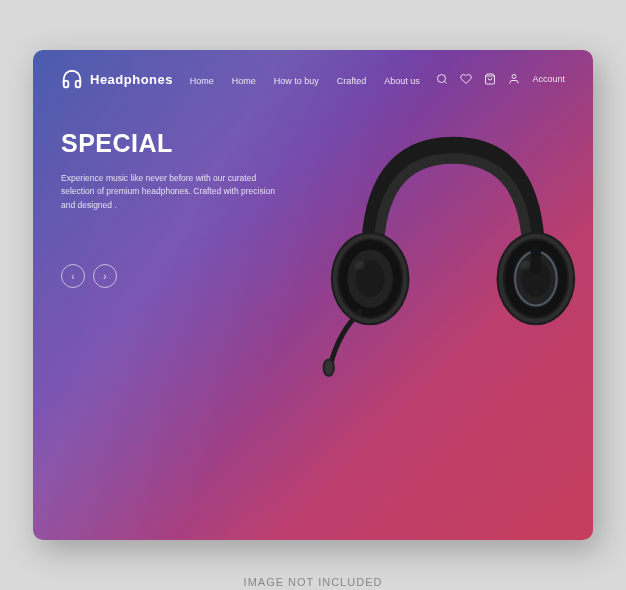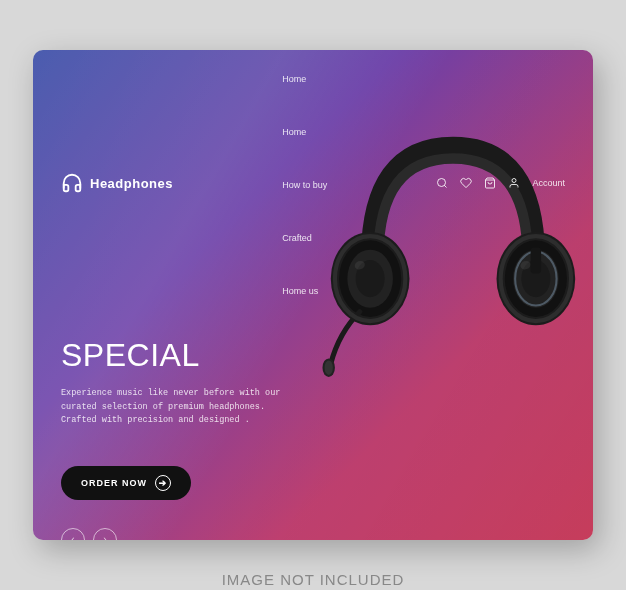--- a/index.html
+++ b/index.html
@@ -62,23 +62,22 @@
 
     .brand-name {
       font-size: 13px;
       font-weight: 700;
       color: #fff;
       letter-spacing: 0.5px;
     }
 
     .nav-links {
       display: flex;
-      gap: 35px;
+      gap: 18px;
       list-style: none;
-      flex-direction: column;
     }
 
     .nav-links li a {
       color: rgba(255,255,255,0.85);
       text-decoration: none;
       font-size: 9px;
       font-weight: 400;
     }
 
     .nav-actions {
@@ -97,36 +96,35 @@
 
     
     .hero-content {
       position: relative;
       z-index: 2;
       padding: 40px 28px 0 28px;
       max-width: 55%;
     }
 
     .hero-title {
-      font-size: 32px;
-      font-weight: 400;
+      font-size: 25px;
+      font-weight: 700;
       color: #fff;
       line-height: 1.1;
       letter-spacing: 0.5px;
       text-transform: uppercase;
       margin-bottom: 14px;
     }
 
     .hero-desc {
       font-size: 8.5px;
       color: rgba(255,255,255,0.82);
       line-height: 1.6;
-      margin-bottom: 38px;
+      margin-bottom: 24px;
       max-width: 230px;
-      font-family: Liberation Mono, monospace;
     }
 
     .order-btn {
       display: inline-flex;
       align-items: center;
       gap: 8px;
       background: #111;
       color: #fff;
       border: none;
       border-radius: 25px;
@@ -190,21 +188,21 @@
       width: 290px;
       height: 350px;
     }
 
     
     .img-not-included {
       position: absolute;
       bottom: -48px;
       left: 50%;
       transform: translateX(-50%);
-      font-size: 15px;
+      font-size: 11px;
       color: #888;
       letter-spacing: 1px;
       white-space: nowrap;
       font-weight: 500;
     }
   </style>
 </head>
 <body>
 
 <div style="position:relative;">
@@ -218,21 +216,21 @@
           <path d="M3 19a2 2 0 0 0 2 2h1a2 2 0 0 0 2-2v-3a2 2 0 0 0-2-2H3z"></path>
         </svg>
         <span class="brand-name">Headphones</span>
       </div>
 
       <ul class="nav-links">
         <li><a>Home</a></li>
         <li><a>Home</a></li>
         <li><a>How to buy</a></li>
         <li><a>Crafted</a></li>
-        <li><a>Home us</a></li>
+        <li><a>About us</a></li>
       </ul>
 
       <div class="nav-actions">
         <svg class="nav-action-icon" viewBox="0 0 24 24" fill="none" stroke="currentColor" stroke-width="2">
           <circle cx="11" cy="11" r="8"></circle>
             <path d="m21 21-4.35-4.35"></path>
         </svg>
         <svg class="nav-action-icon" viewBox="0 0 24 24" fill="none" stroke="currentColor" stroke-width="2">
           <path d="M20.84 4.61a5.5 5.5 0 0 0-7.78 0L12 5.67l-1.06-1.06a5.5 5.5 0 0 0-7.78 7.78l1.06 1.06L12 21.23l7.78-7.78 1.06-1.06a5.5 5.5 0 0 0 0-7.78z"></path>
         </svg>
@@ -247,24 +245,20 @@
         </svg>
         <span style="color:rgba(255,255,255,0.85);font-size:9px;">Account</span>
       </div>
     </nav>
 
     <div class="hero-content">
       <h1 class="hero-title">
         <span>SPECIAL</span><br>
       </h1>
       <p class="hero-desc">Experience music like never before with our curated selection of premium headphones. Crafted with precision and designed .</p>
-      <button class="order-btn">
-        <span>ORDER NOW</span>
-        <span class="order-btn-arrow">➔</span>
-      </button>
     </div>
 
     <div class="nav-arrows">
       <button class="nav-arrow-btn">
         <span>‹</span>
       </button>
       <button class="nav-arrow-btn">
         <span>›</span>
       </button>
     </div>

